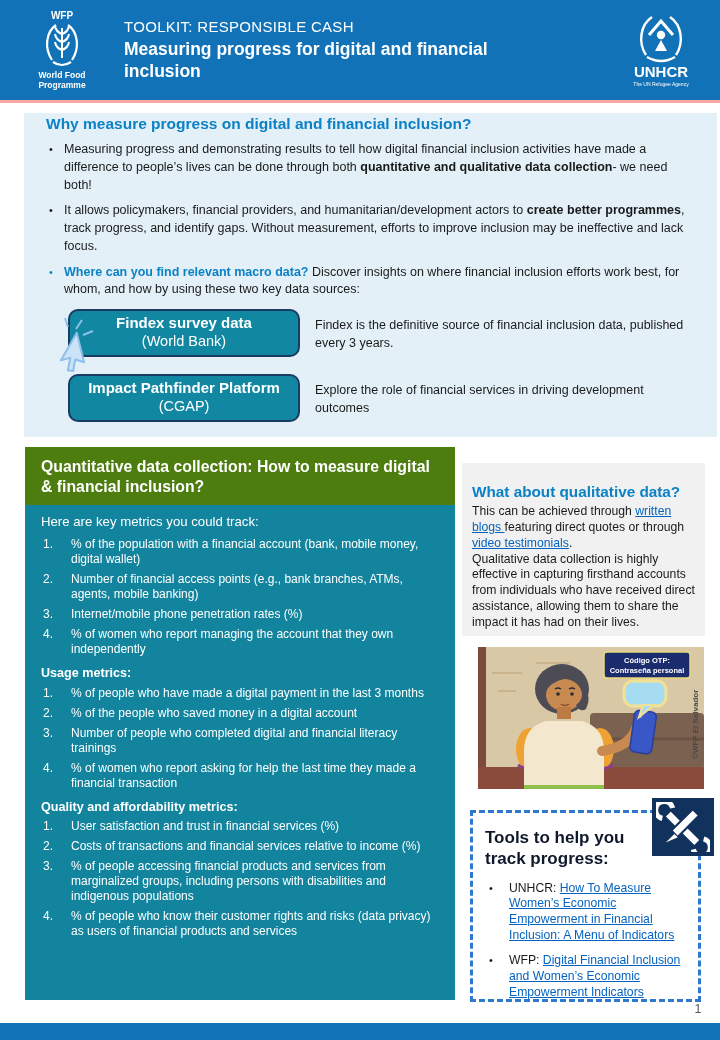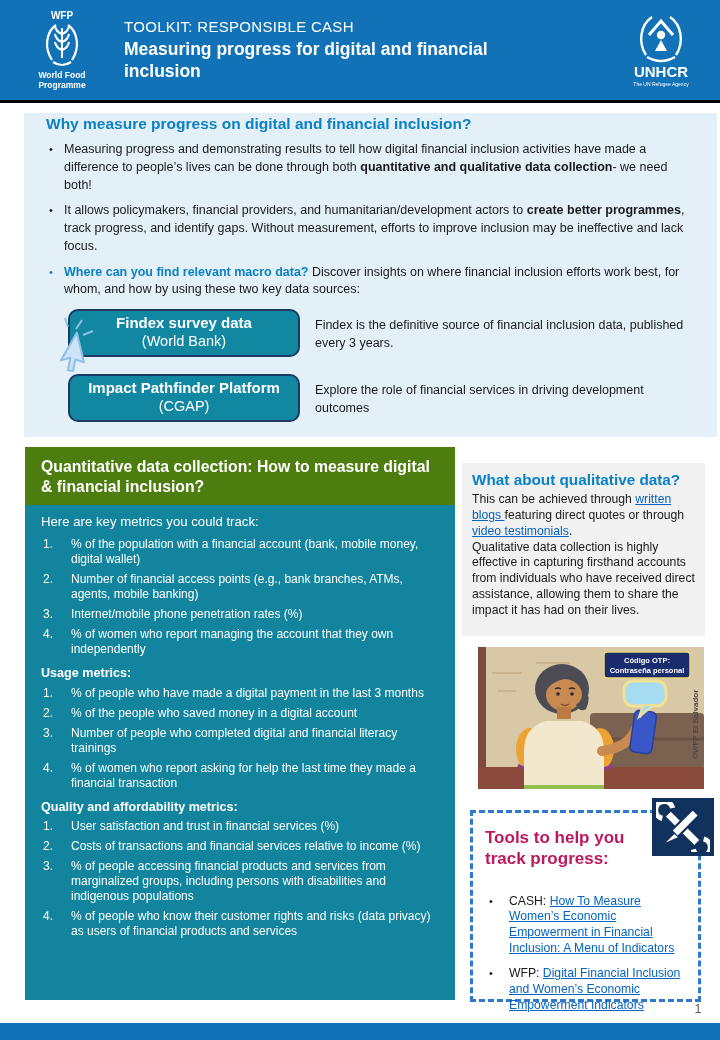--- a/index.html
+++ b/index.html
@@ -3,21 +3,21 @@
 <meta charset="utf-8">
 <style>
   html,body{margin:0;padding:0;background:#9aa0a6;}
   *{box-sizing:border-box;}
   .page{
     position:relative;width:720px;height:1040px;margin:0 auto;background:#ffffff;
     font-family:"Liberation Sans", sans-serif;color:#1a1a1a;overflow:hidden;
   }
   
   .hdr{position:absolute;left:0;top:0;width:720px;height:103px;background:#1272B7;
-    border-bottom:3px solid #000000;display:flex;align-items:center;padding:0 18px;}
+    border-bottom:3px solid #fca5a5;display:flex;align-items:center;padding:0 18px;}
   .hdr .logo-wfp{flex:0 0 72px;margin-left:8px;}
   .hdr .titles{flex:1;padding-left:26px;color:#fff;}
   .hdr .kicker{font-size:15px;letter-spacing:.3px;margin-bottom:3px;}
   .hdr .title{font-size:17.5px;font-weight:bold;line-height:1.28;max-width:430px;}
   .hdr .logo-unhcr{flex:0 0 78px;margin-right:2px;}
   
   .why{position:absolute;left:24px;top:113px;width:693px;height:324px;background:#E3F0F8;
     padding:2px 22px 10px 14px;}
   .why h2{margin:0 0 8px 8px;font-size:15.5px;color:#0B81C6;font-weight:bold;}
   .why-row{display:flex;margin-bottom:8px;font-size:12.5px;line-height:1.42;}
@@ -41,29 +41,29 @@
   .quant-head h2{margin:0;font-size:15.8px;font-weight:bold;line-height:1.28;}
   .quant-body{padding:7px 14px 10px 16px;font-size:12px;line-height:1.25;}
   .q-intro{font-size:13.2px;margin:2px 0 6px;}
   .group-title{font-weight:bold;font-size:12.6px;margin:9px 0 4px;}
   .group-title.first{margin-top:2px;}
   .metric-row{display:flex;margin-bottom:5px;}
   .metric-row .num{flex:0 0 30px;padding-left:2px;}
   .metric-text{flex:1;}
   
   .qual{position:absolute;left:462px;top:463px;width:243px;height:173px;background:#F1F1F1;
-    padding:8px 10px;}
+    padding:20px 10px;}
   .qual h3{margin:0 0 3px;font-size:15.3px;color:#0B81C6;font-weight:bold;}
   .qual p{margin:0;font-size:12.2px;line-height:1.3;}
   
   .illus{position:absolute;left:478px;top:647px;width:226px;height:142px;}
   
   .tools{position:absolute;left:470px;top:810px;width:231px;height:192px;
     border:3px dashed #2E79CE;padding:12px 10px 8px 12px;}
-  .tools h3{margin:2px 0 24px;font-size:17px;line-height:1.25;color:#be185d;font-weight:bold;max-width:145px;}
+  .tools h3{margin:2px 0 11px;font-size:17px;line-height:1.25;color:#0f172a;font-weight:bold;max-width:145px;}
   .tool-row{display:flex;font-size:12.2px;line-height:1.3;margin-bottom:9px;}
   .tool-row .marker{flex:0 0 24px;text-align:left;padding-left:4px;font-size:11px;}
   .tool-text{flex:1;padding-right:2px;}
   .tools-icon{position:absolute;left:652px;top:798px;width:62px;height:58px;background:#12325E;z-index:4;
     display:flex;align-items:center;justify-content:center;}
   
   .pagenum{position:absolute;left:688px;top:1002px;font-size:12.5px;color:#595959;width:20px;text-align:center;}
   .footbar{position:absolute;left:0;top:1023px;width:720px;height:17px;background:#1272B7;}
   svg text{font-family:"Liberation Sans", sans-serif;}
 </style>
@@ -276,21 +276,21 @@
       </g>
       <text transform="translate(220 112) rotate(-90)" font-size="8" font-weight="bold" fill="#4A4A4A">©WFP El Salvador</text>
     </svg>
   </div>
 
   <div class="tools">
     <h3>Tools to help you track progress:</h3>
     <div>
         <div class="tool-row">
           <span class="marker">•</span>
-          <div class="tool-text"><span>CASH: </span><a class="link" href="#">How To Measure Women’s Economic Empowerment in Financial Inclusion: A Menu of Indicators</a></div>
+          <div class="tool-text"><span>UNHCR: </span><a class="link" href="#">How To Measure Women’s Economic Empowerment in Financial Inclusion: A Menu of Indicators</a></div>
         </div>
         <div class="tool-row">
           <span class="marker">•</span>
           <div class="tool-text"><span>WFP: </span><a class="link" href="#">Digital Financial Inclusion and Women’s Economic Empowerment Indicators</a></div>
         </div>
       </div>
   </div>
   <div class="tools-icon">
     <svg width="54" height="50" viewBox="0 0 62 58">
       <path d="M7 19 A10 10 0 1 1 19 7" stroke="#fff" stroke-width="6" fill="none"></path>

